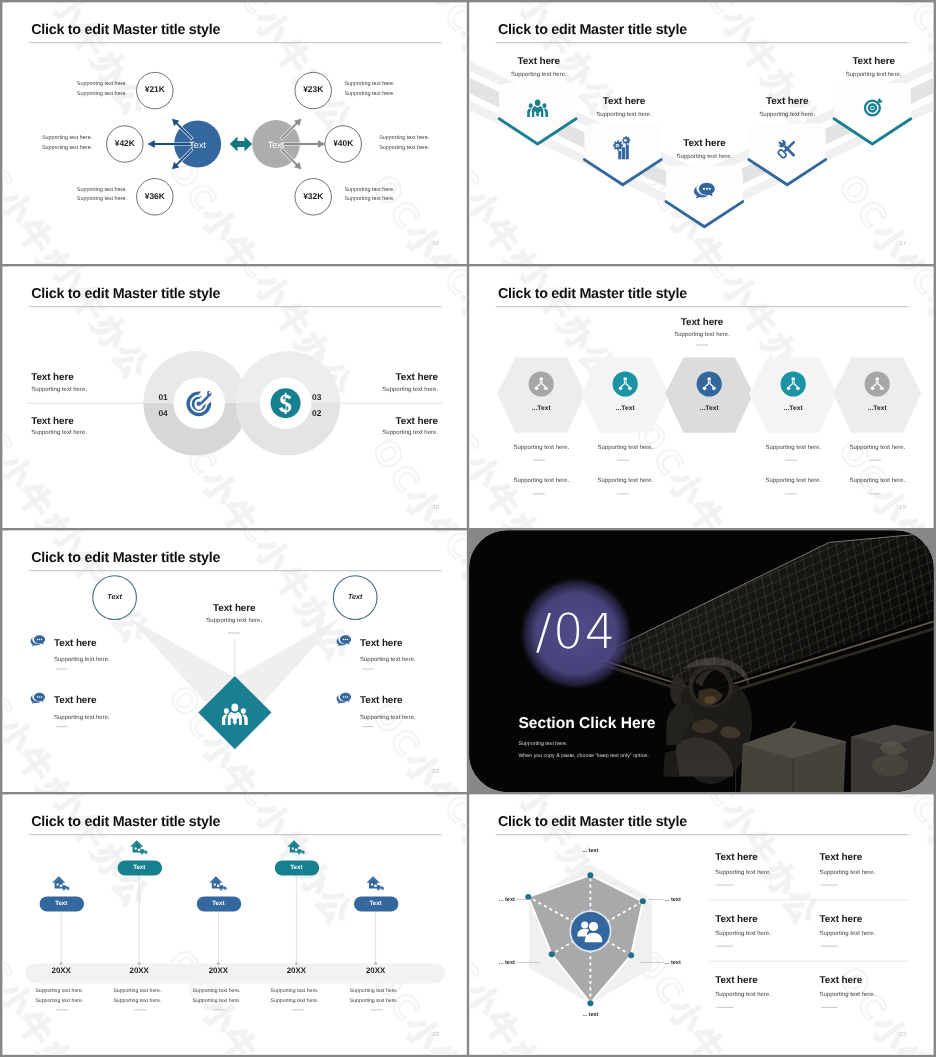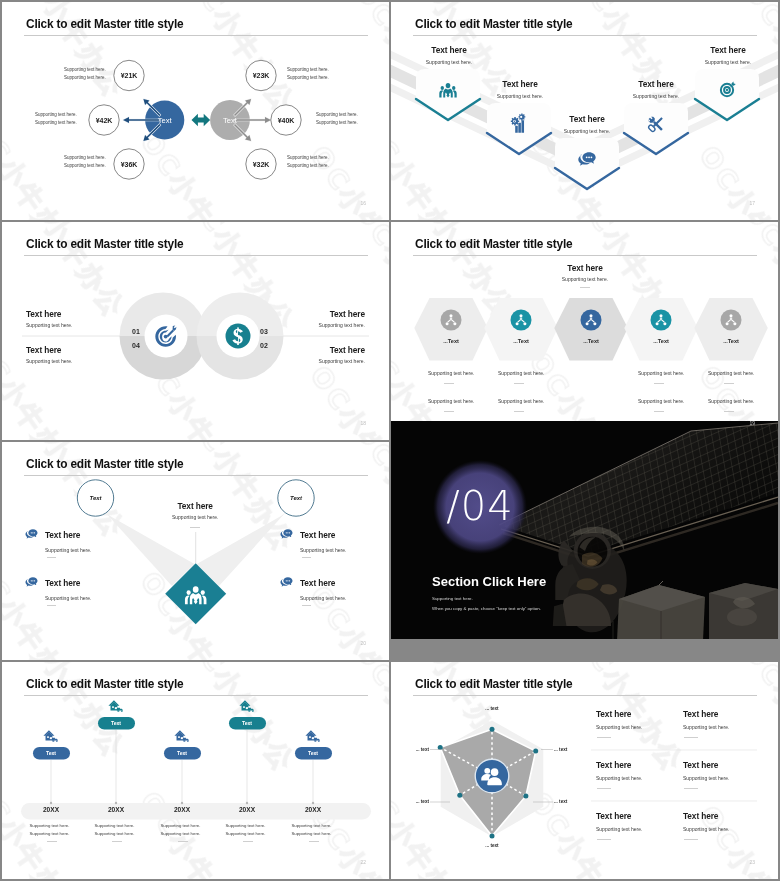--- a/index.html
+++ b/index.html
@@ -4,21 +4,21 @@
 <style>
   html,body{margin:0;padding:0;background:#878787;}
   body{width:780px;height:881px;overflow:hidden;font-family:"Liberation Sans",sans-serif;-webkit-font-smoothing:antialiased;}
   .grid{position:absolute;left:0;top:0;width:780px;height:772px;}
   .slide{position:absolute;background:#fff;overflow:hidden;box-sizing:border-box;width:387px;height:218px;}
   .s1{left:2px;top:2px;}
   .s2{left:391px;top:2px;}
   .s3{left:2px;top:222px;}
   .s4{left:391px;top:222px;}
   .s5{left:2px;top:442px;}
-  .s6{left:391px;top:421px;}
+  .s6{left:391px;top:442px;border-radius:32px;}
   .s7{left:2px;top:662px;height:217px;}
   .s8{left:391px;top:662px;height:217px;}
 
   
   .stitle{position:absolute;left:24px;top:15px;font-size:11.9px;font-weight:bold;color:#111;letter-spacing:-0.2px;white-space:nowrap;}
   .trule{position:absolute;left:22px;top:33px;width:344px;height:1px;background:#c9c9c9;}
   .pnum{position:absolute;right:23px;bottom:14px;font-size:5px;color:#c0c0c0;}
 
   
   .wm{position:absolute;left:0;top:0;width:100%;height:100%;pointer-events:none;opacity:1;z-index:0;}

